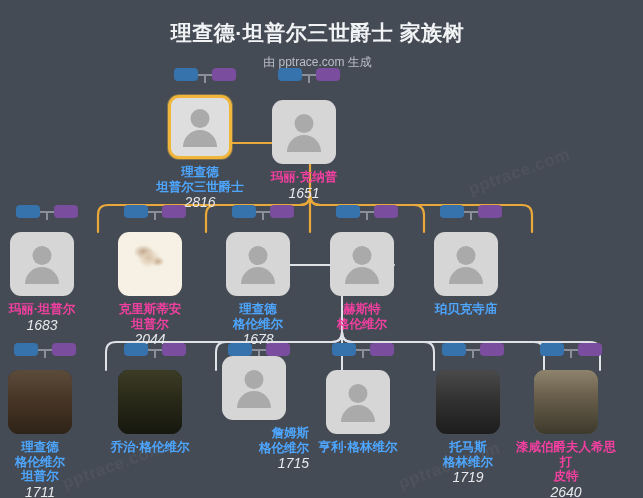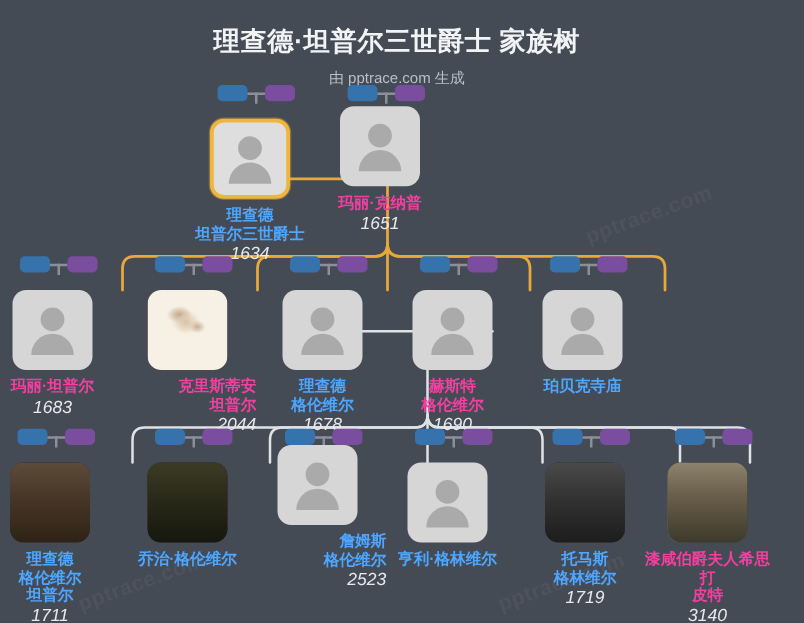--- a/index.html
+++ b/index.html
@@ -194,29 +194,29 @@
       <span class="badge-stem"></span>
       <span class="badge purple"></span>
     </div>
     <div class="node" style="left: 145px; top: 95px;">
       <div class="card highlight">
         <span class="av-head"></span>
         <span class="av-body"></span>
       </div>
       <div class="name male">理查德
 坦普尔三世爵士</div>
-      <div class="year">1634</div>
+      <div class="year">2816</div>
     </div>
     <div class="badges" style="left: 278px; top: 68px;">
       <span class="badge blue"></span>
       <span class="badge-link"></span>
       <span class="badge-stem"></span>
       <span class="badge purple"></span>
     </div>
-    <div class="node" style="left: 249px; top: 85px;">
+    <div class="node" style="left: 249px; top: 100px;">
       <div class="card">
         <span class="av-head"></span>
         <span class="av-body"></span>
       </div>
       <div class="name female">玛丽·克纳普</div>
       <div class="year">1651</div>
     </div>
     <div class="badges" style="left: 16px; top: 205px;">
       <span class="badge blue"></span>
       <span class="badge-link"></span>
@@ -230,21 +230,21 @@
       </div>
       <div class="name female">玛丽·坦普尔</div>
       <div class="year">1683</div>
     </div>
     <div class="badges" style="left: 124px; top: 205px;">
       <span class="badge blue"></span>
       <span class="badge-link"></span>
       <span class="badge-stem"></span>
       <span class="badge purple"></span>
     </div>
-    <div class="node" style="left: 95px; top: 232px; text-align: right;">
+    <div class="node" style="left: 95px; top: 232px;">
       <div class="card photo">
         <div class="port" style="background:#f6f1e4;background-image:radial-gradient(ellipse 16px 13px at 48% 40%, #d9c2a8 0%, rgba(217,194,168,0) 72%),radial-gradient(ellipse 11px 14px at 47% 44%, #f3e7d6 0%, rgba(243,231,214,0) 70%),radial-gradient(ellipse 9px 7px at 62% 46%, #c9ab8d 0%, rgba(201,171,141,0) 75%),radial-gradient(ellipse 13px 9px at 40% 31%, #bfa286 0%, rgba(191,162,134,0) 78%);"></div>
       </div>
       <div class="name female">克里斯蒂安
 坦普尔</div>
       <div class="year">2044</div>
     </div>
     <div class="badges" style="left: 232px; top: 205px;">
       <span class="badge blue"></span>
       <span class="badge-link"></span>
@@ -266,21 +266,20 @@
       <span class="badge-stem"></span>
       <span class="badge purple"></span>
     </div>
     <div class="node" style="left: 307px; top: 232px;">
       <div class="card">
         <span class="av-head"></span>
         <span class="av-body"></span>
       </div>
       <div class="name female">赫斯特
 格伦维尔</div>
-      <div class="year">1690</div>
     </div>
     <div class="badges" style="left: 440px; top: 205px;">
       <span class="badge blue"></span>
       <span class="badge-link"></span>
       <span class="badge-stem"></span>
       <span class="badge purple"></span>
     </div>
     <div class="node" style="left: 411px; top: 232px;">
       <div class="card">
         <span class="av-head"></span>
@@ -321,21 +320,21 @@
       <span class="badge-stem"></span>
       <span class="badge purple"></span>
     </div>
     <div class="node" style="left: 199px; top: 356px; text-align: right;">
       <div class="card">
         <span class="av-head"></span>
         <span class="av-body"></span>
       </div>
       <div class="name male">詹姆斯
 格伦维尔</div>
-      <div class="year">2523</div>
+      <div class="year">1715</div>
     </div>
     <div class="badges" style="left: 332px; top: 343px;">
       <span class="badge blue"></span>
       <span class="badge-link"></span>
       <span class="badge-stem"></span>
       <span class="badge purple"></span>
     </div>
     <div class="node" style="left: 303px; top: 370px; text-align: center;">
       <div class="card">
         <span class="av-head"></span>
@@ -362,15 +361,15 @@
       <span class="badge-link"></span>
       <span class="badge-stem"></span>
       <span class="badge purple"></span>
     </div>
     <div class="node" style="left: 511px; top: 370px;">
       <div class="card photo">
         <div class="port" style="background:#6d5f4c;background-image:linear-gradient(180deg,#8e836c 0%,#6a5f4c 40%,#3d3a2c 100%),linear-gradient(90deg, #9a9384 0%, rgba(154,147,132,0) 34%),radial-gradient(ellipse 22px 17px at 78% 30%, #6f8a64 0%, rgba(111,138,100,0) 74%),radial-gradient(ellipse 6px 7px at 55% 26%, #e8d9c4 0%, rgba(232,217,196,0) 72%),radial-gradient(ellipse 15px 22px at 55% 68%, #ece2d4 0%, rgba(236,226,212,0) 68%),radial-gradient(ellipse 9px 17px at 69% 74%, #a33c37 0%, rgba(163,60,55,0) 72%),radial-gradient(ellipse 10px 12px at 22% 80%, #3f6f5c 0%, rgba(63,111,92,0) 76%);"></div>
       </div>
       <div class="name female">漆咸伯爵夫人希思打
 皮特</div>
-      <div class="year">3140</div>
+      <div class="year">2640</div>
     </div>
   </div>
 
 </body></html>

